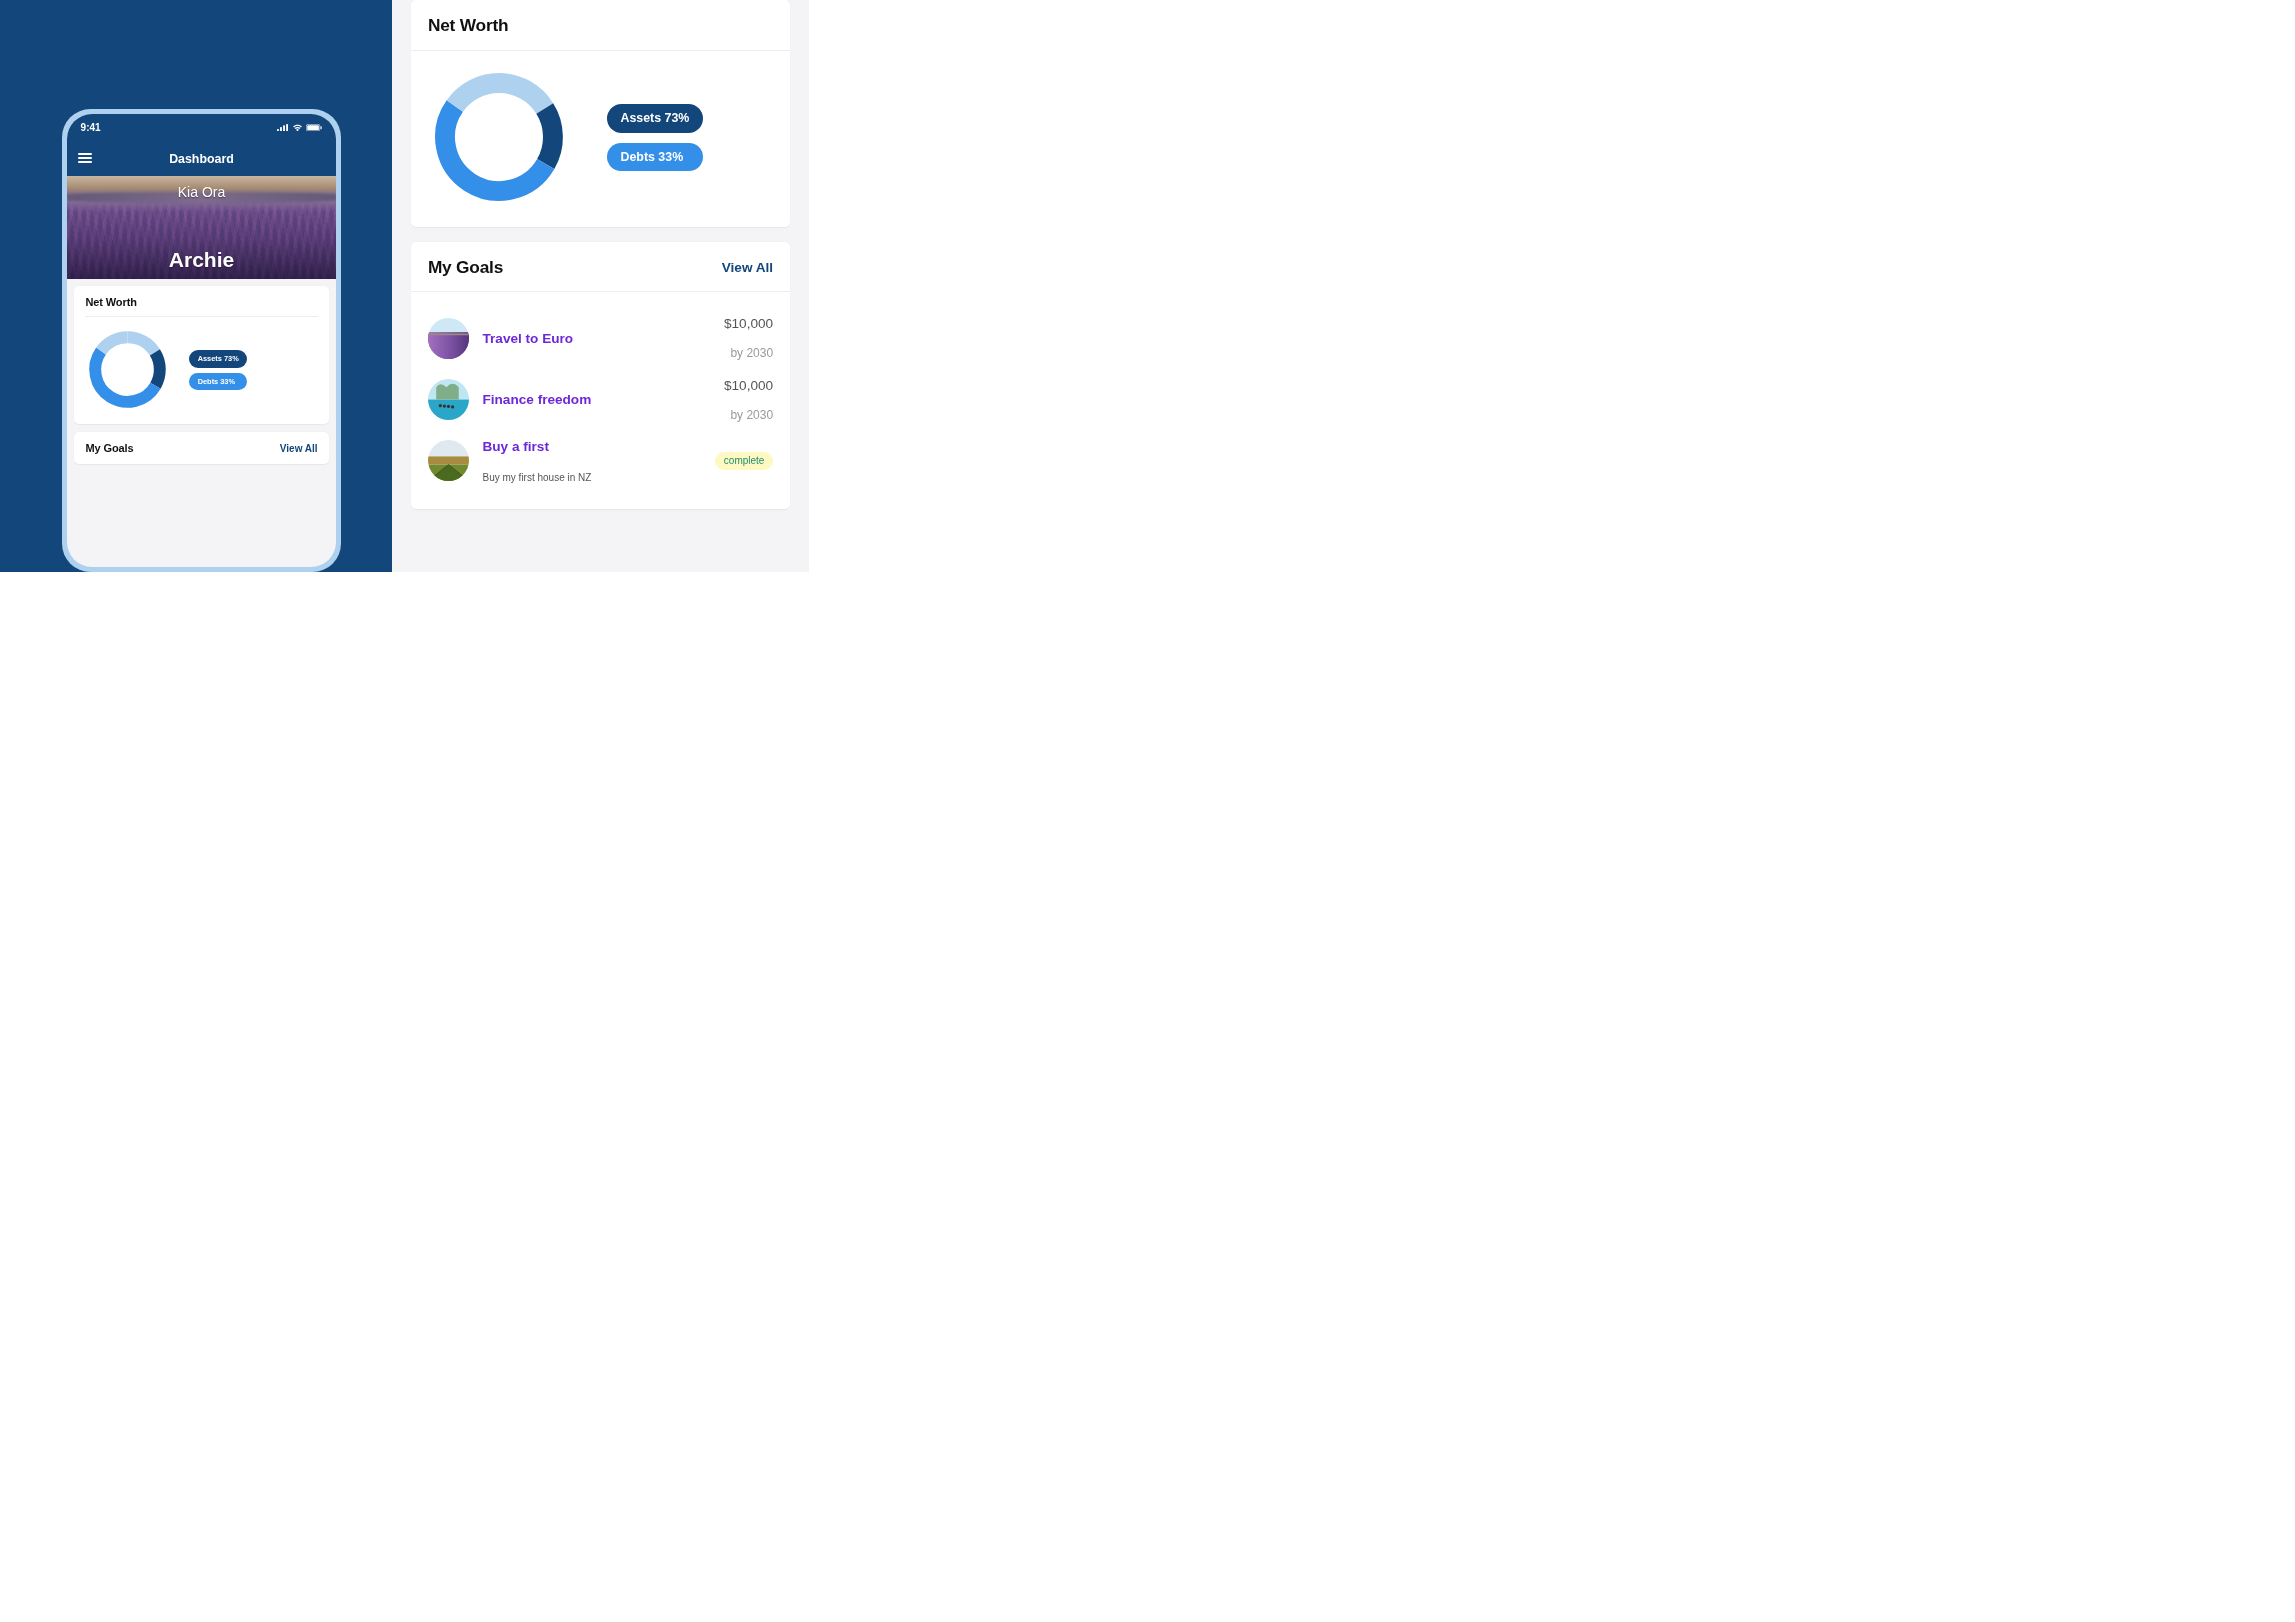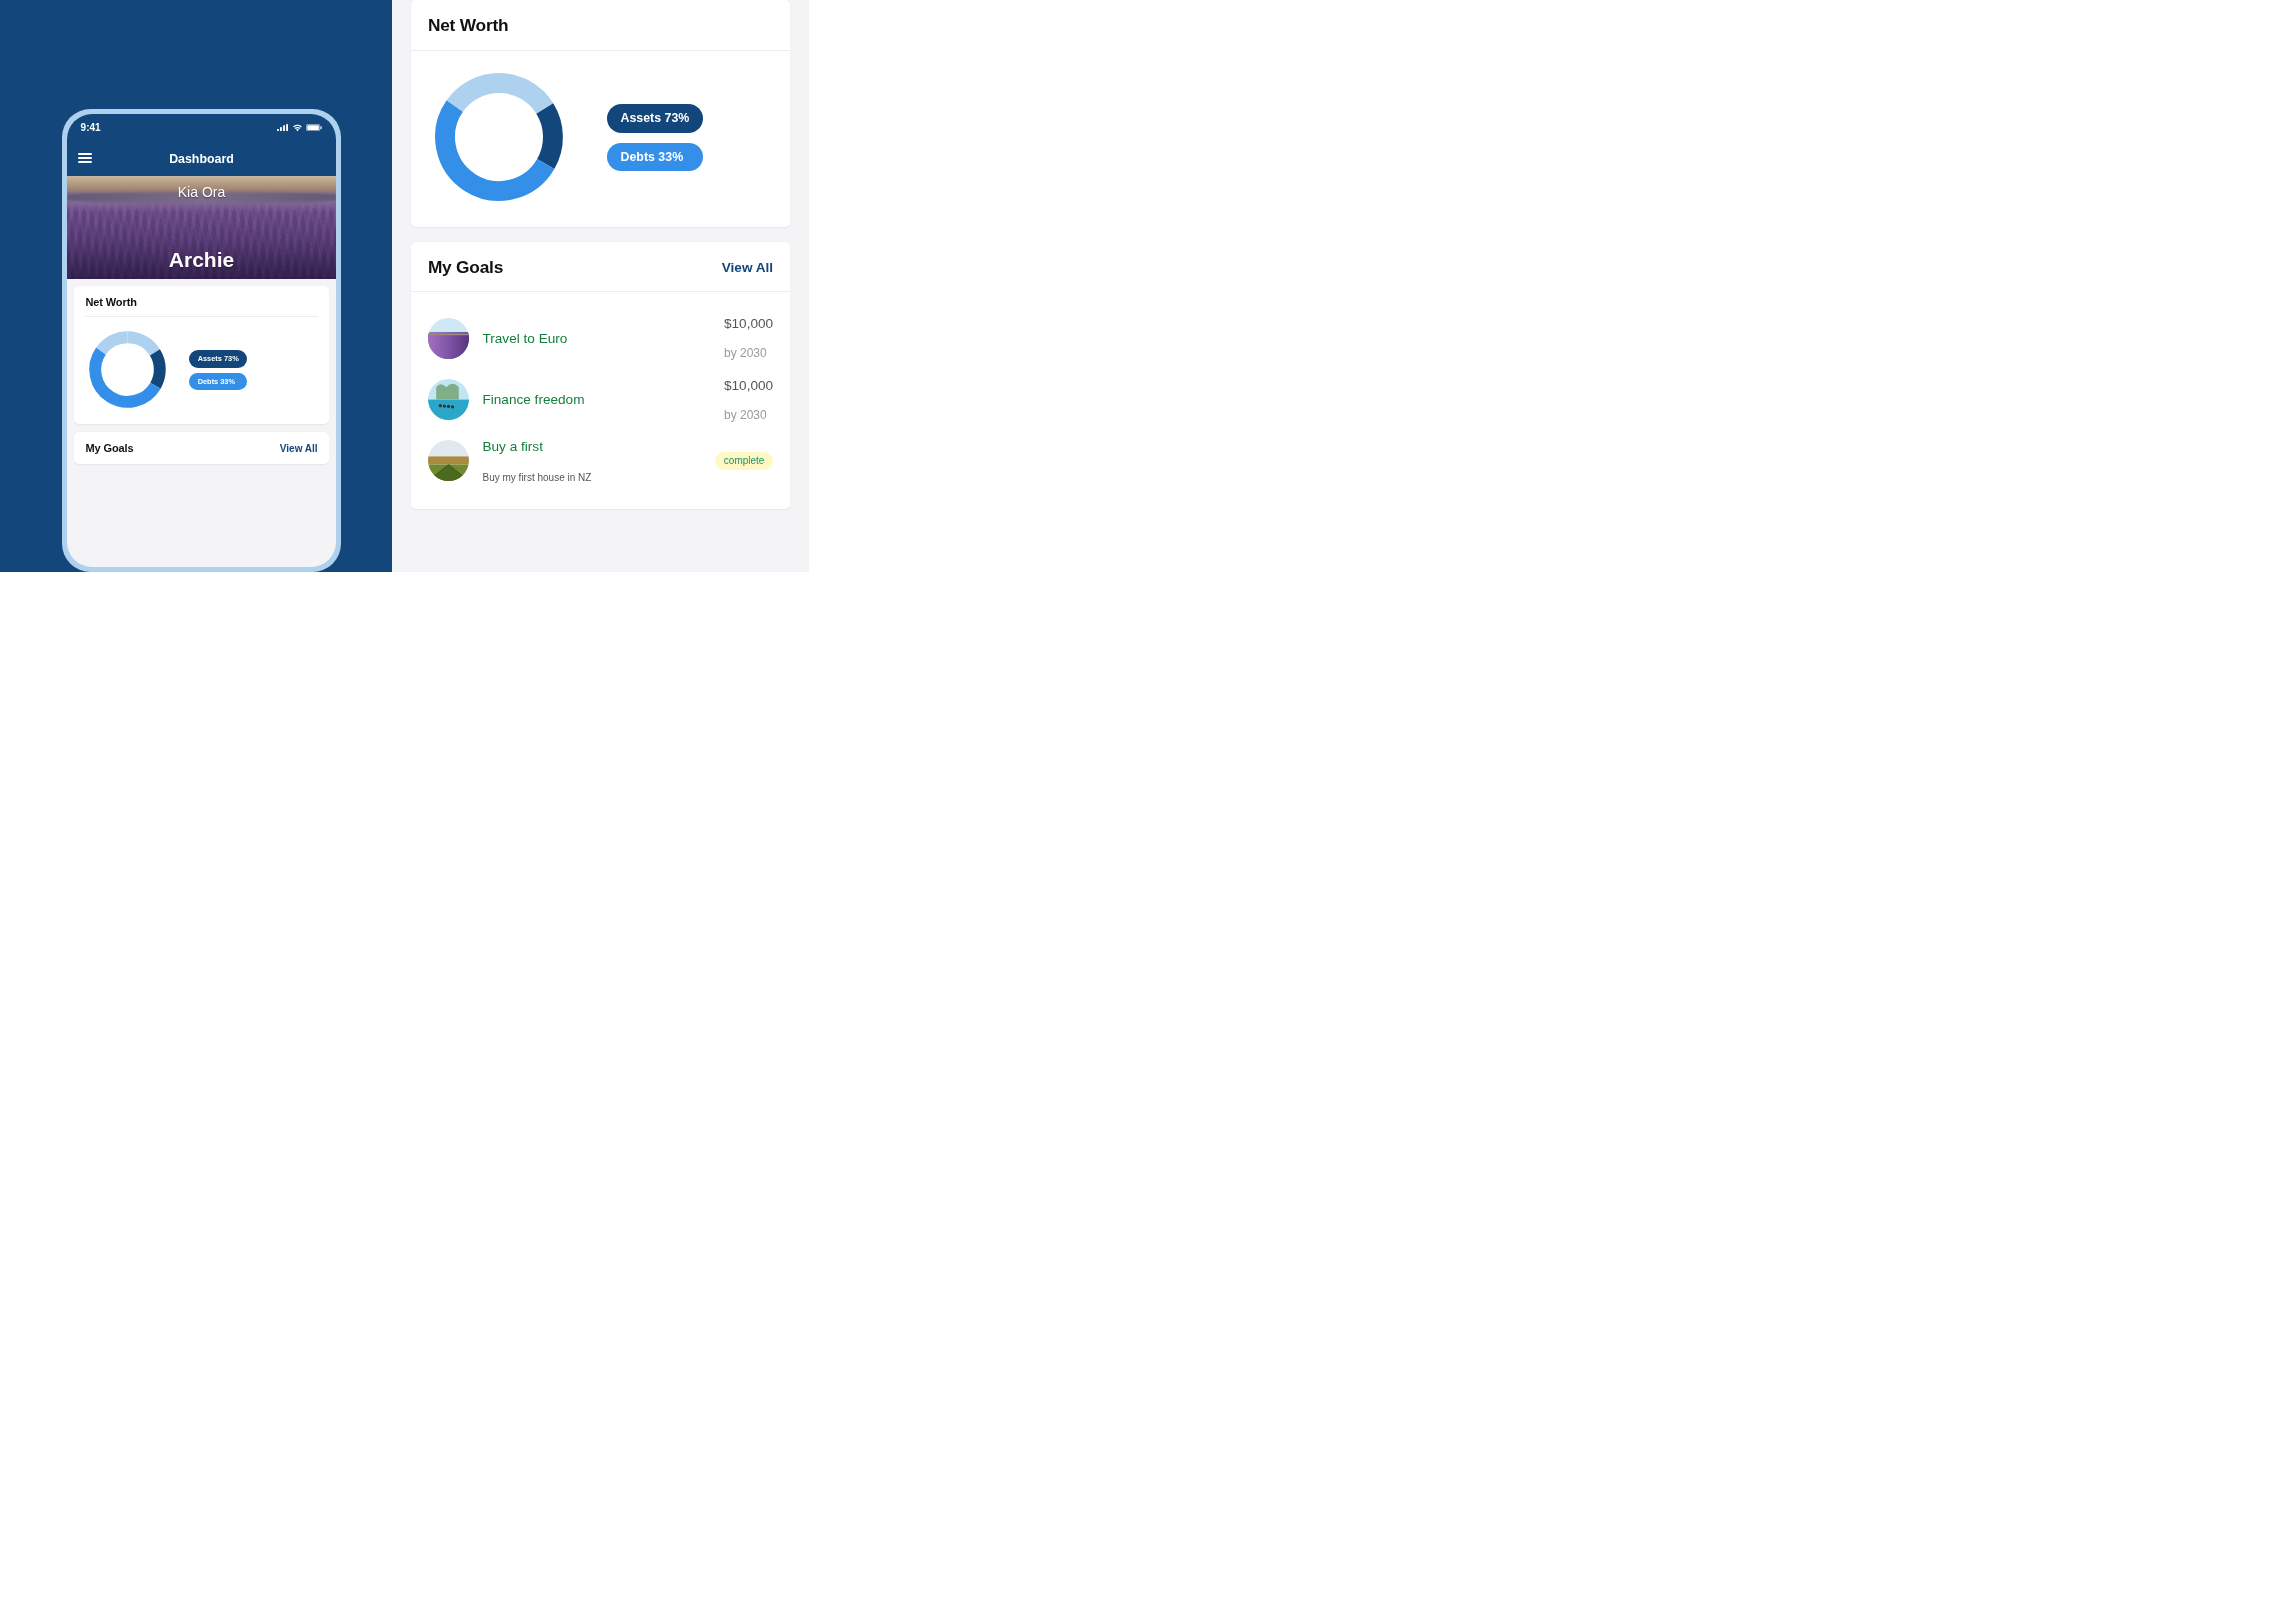--- a/index.html
+++ b/index.html
@@ -160,23 +160,23 @@
     .pill-lg.debts  { background: #338FE8; }
     .legend-pills-lg { display: flex; flex-direction: column; gap: 10px; }
 
     .goal-row { display: flex; align-items: center; gap: 13.6px; padding: 8.7px 0; }
     .goal-avatar {
       width: 41px; height: 41px; border-radius: 50%;
       flex: 0 0 41px;
       display: block;
     }
     .goal-main { flex: 1; min-width: 0; }
-    .goal-name { font-size: 13.6px; font-weight: 400; color: #15803d; }
+    .goal-name { font-size: 13.6px; font-weight: 700; color: #6d28d9; }
     .goal-sub  { font-size: 10px; color: #555; margin-top: 18px; }
-    .goal-right { text-align: left; }
+    .goal-right { text-align: right; }
     .goal-amount { font-size: 13.6px; font-weight: 500; color: #555; }
     .goal-by { font-size: 12px; color: #9A9A9A; margin-top: 15px; }
     .badge-complete {
       background: #fef9c3;
       color: #1E8E6E;
       border-radius: 619px;
       padding: 3.7px 8.7px;
       font-size: 10px;
       font-weight: 500;
       display: inline-block;

